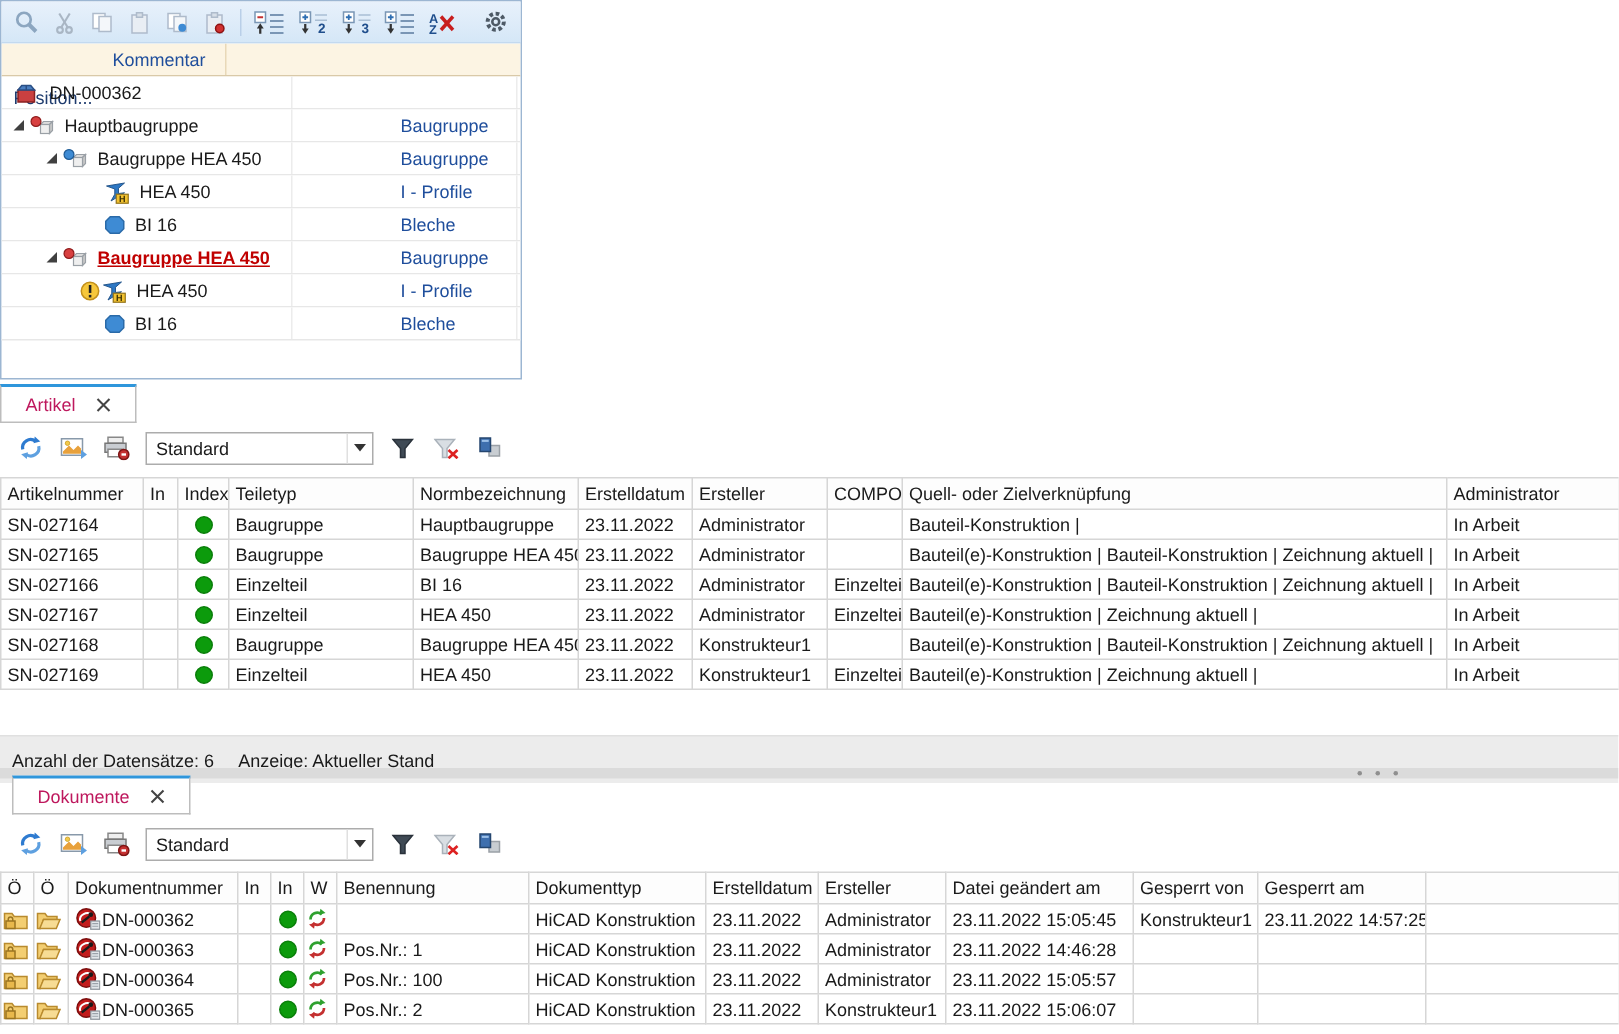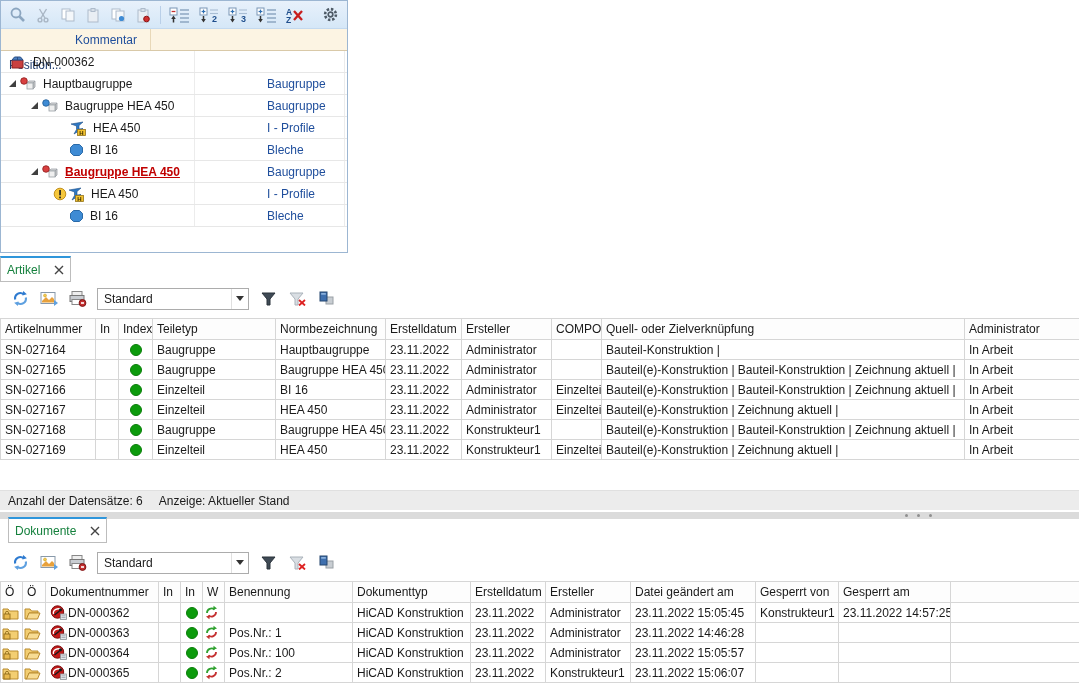--- a/index.html
+++ b/index.html
@@ -38,22 +38,22 @@
   .c-pos  { width:66px; padding:0 6px;margin-top:36px; }
   .c-com  { width:84px; padding:0 6px; color:#1f4e9c; }
   .tree-row .lbl { margin-left:6px; }
   .tree-row .lbl.alert { color:#c00000; font-weight:bold; text-decoration:underline; }
   .exp { width:14px; display:inline-flex; justify-content:center; flex:0 0 14px; }
   .ind { flex:0 0 auto; }
   
   .tabbar { position:absolute; left:0; height:26px; display:flex; align-items:flex-end; background:#fff; }
   .tab {
     display:inline-flex; align-items:center; gap:14px; height:26px;
-    padding:0 6px; background:#fff; border:1px solid #bdbdbd; border-top:2px solid #2f96db;
-    color:#15803d;
+    padding:0 16px; background:#fff; border:1px solid #bdbdbd; border-top:2px solid #2f96db;
+    color:#be185d;
   }
   .grid-toolbar {
     position:absolute; left:0; width:1079px; height:31px; background:#fff;
     display:flex; align-items:center; gap:9px; padding-left:10px;
   }
   .grid-toolbar .tbi { display:inline-flex; width:20px; height:20px; align-items:center; justify-content:center; }
   .combo {
     width:152px; height:22px; border:1px solid #acacac; background:#fff;
     display:flex; align-items:center; padding-left:6px; position:relative;
   }
@@ -63,21 +63,21 @@
   table.grid th, table.grid td {
     border:1px solid #d6d6d6; font-weight:normal; text-align:left;
     padding:0 4px; overflow:hidden; white-space:nowrap; font-size:12px;
   }
   table.grid th { height:21px; background:#fdfdfd; }
   table.grid td { height:20px; }
   table.grid td.center, table.grid th.center { text-align:center; padding:0 1px; }
   .dot { display:inline-block; width:12px; height:12px; border-radius:50%; background:#0c9b0c; border:1px solid #0a7f0a; vertical-align:middle; }
   .docnum-cell { display:flex; align-items:center; gap:1px; }
   .statusbar {
-    position:absolute; left:0; width:1079px; height:20px; background:#ececec;
+    position:absolute; left:0; width:1079px; height:32px; background:#ececec;
     border-top:1px solid #e0e0e0; display:flex; align-items:center; gap:16px; padding-left:8px;
   }
   #splitter { position:absolute; left:0; top:512px; width:1079px; height:7px; background:#dbdbdb; }
   #splitter .grip { position:absolute; left:905px; top:2px; display:flex; gap:9px; }
   #splitter .grip i { width:3px; height:3px; border-radius:50%; background:#8f8f8f; }
   svg { display:block; }
 </style>
 </head>
 <body>
 

